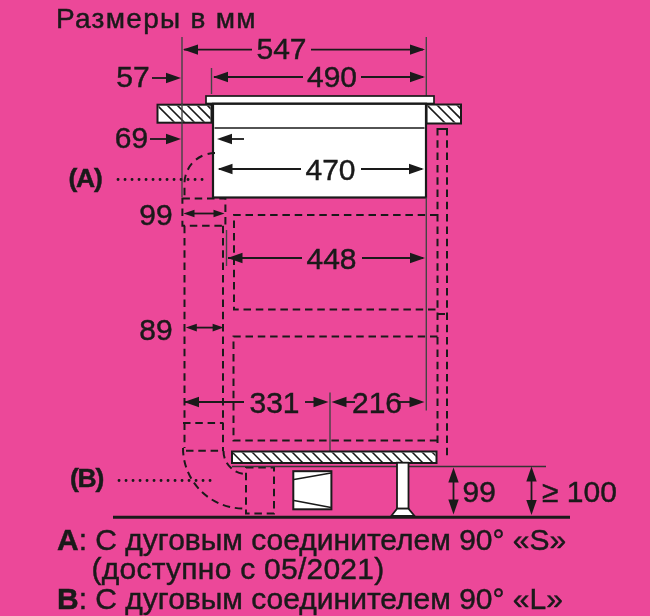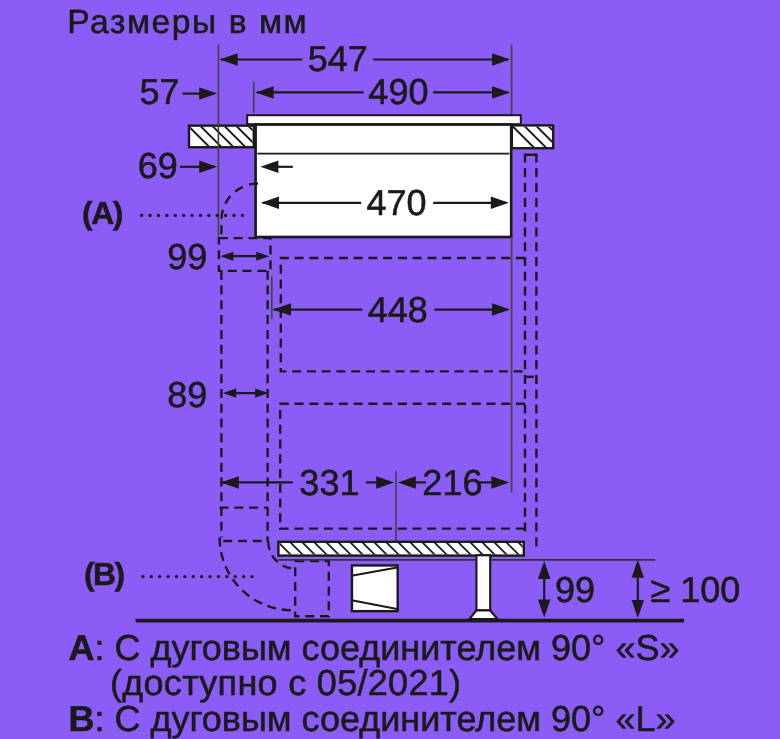--- a/index.html
+++ b/index.html
@@ -1,16 +1,16 @@
 <!DOCTYPE html>
 <html><head>
 <meta charset="utf-8">
 <style>
   html,body{margin:0;padding:0;background:#ffffff;}
-  .page{width:650px;height:616px;position:relative;background:#8b5cf6;
+  .page{width:650px;height:616px;position:relative;background:#ec4899;
         font-family:"Liberation Sans", sans-serif;}
   svg{position:absolute;left:0;top:0;transform:translateZ(0);}
   text{fill:#1a1a1a;stroke:#1a1a1a;stroke-width:0.45px;}
   .dim{font-size:30px;}
   .lbl{font-size:26.5px;font-weight:bold;letter-spacing:-1.2px;}
 </style>
 </head>
 <body>
 <div class="page">
 <svg width="650" height="616" viewBox="0 0 650 616">

